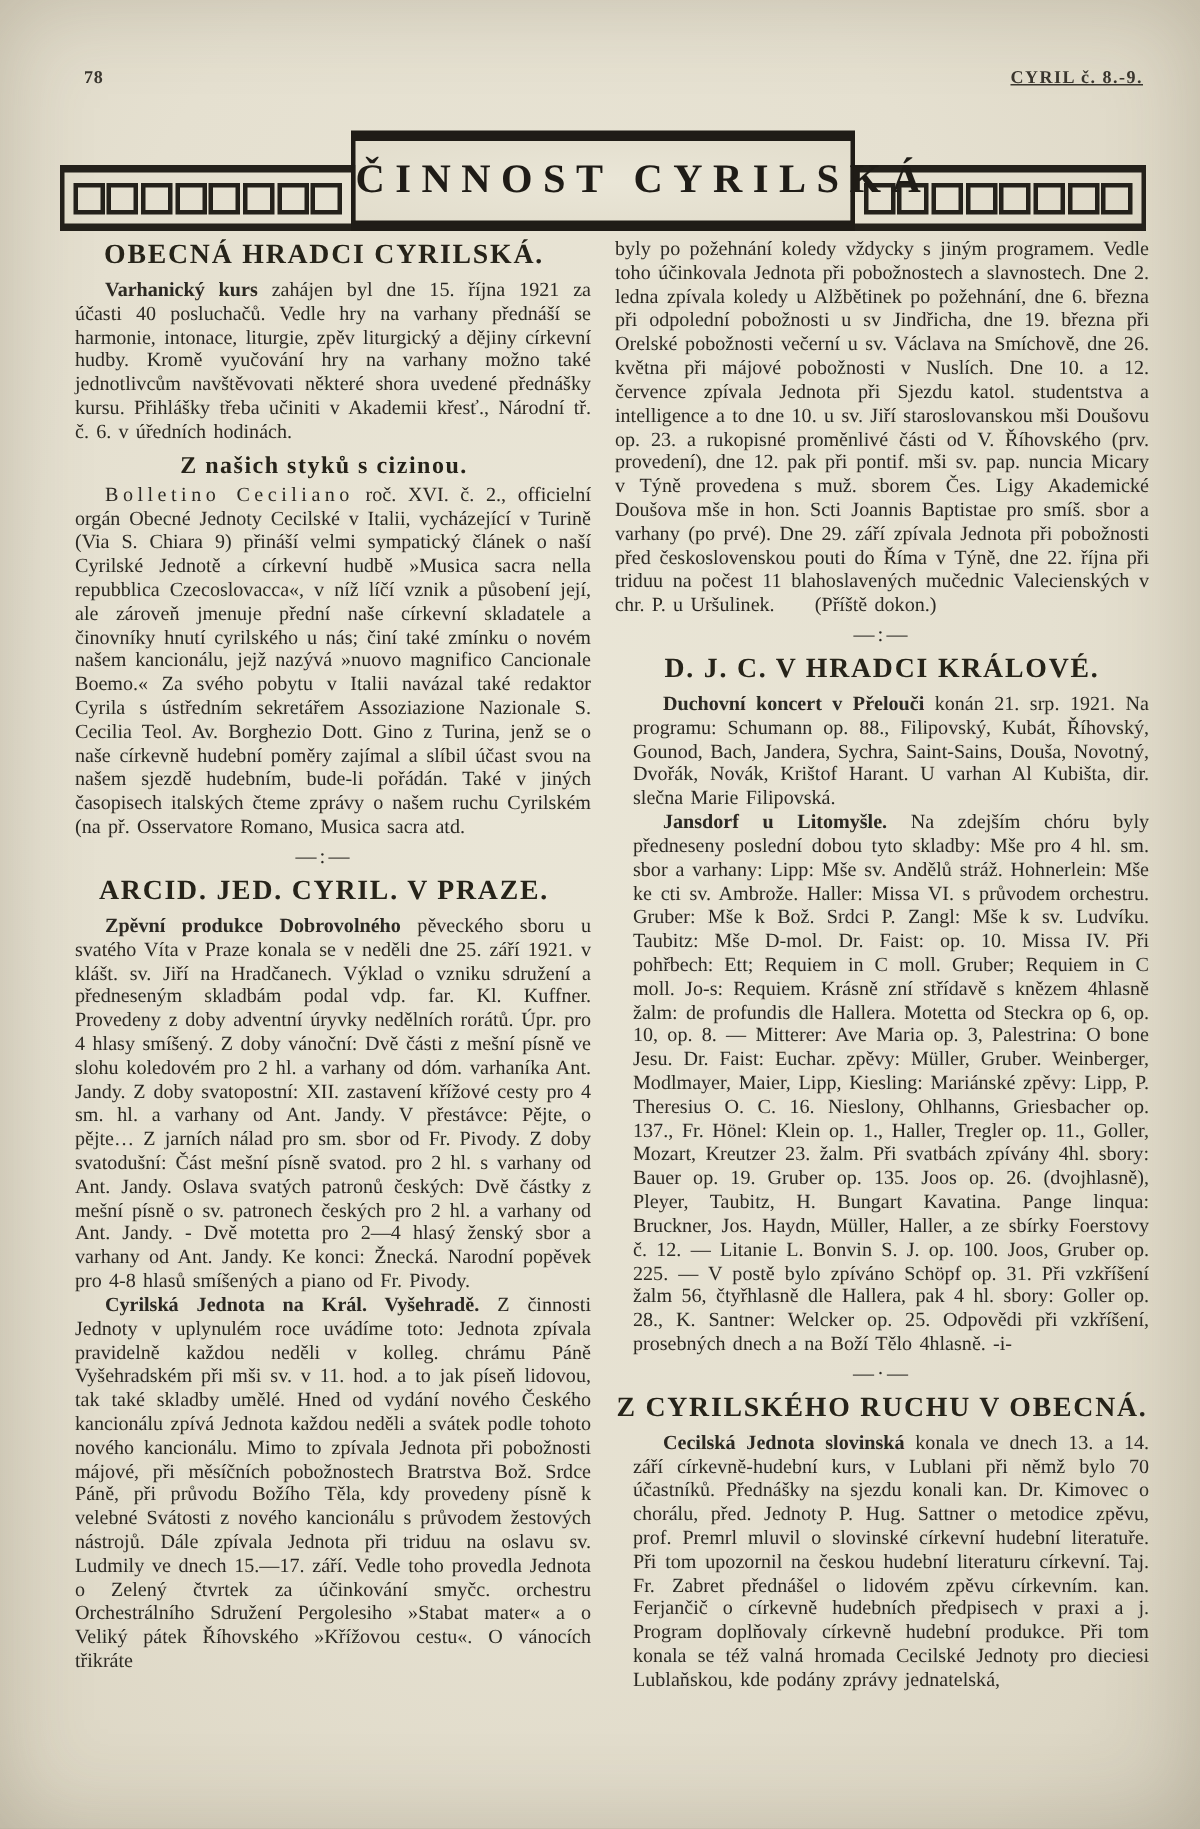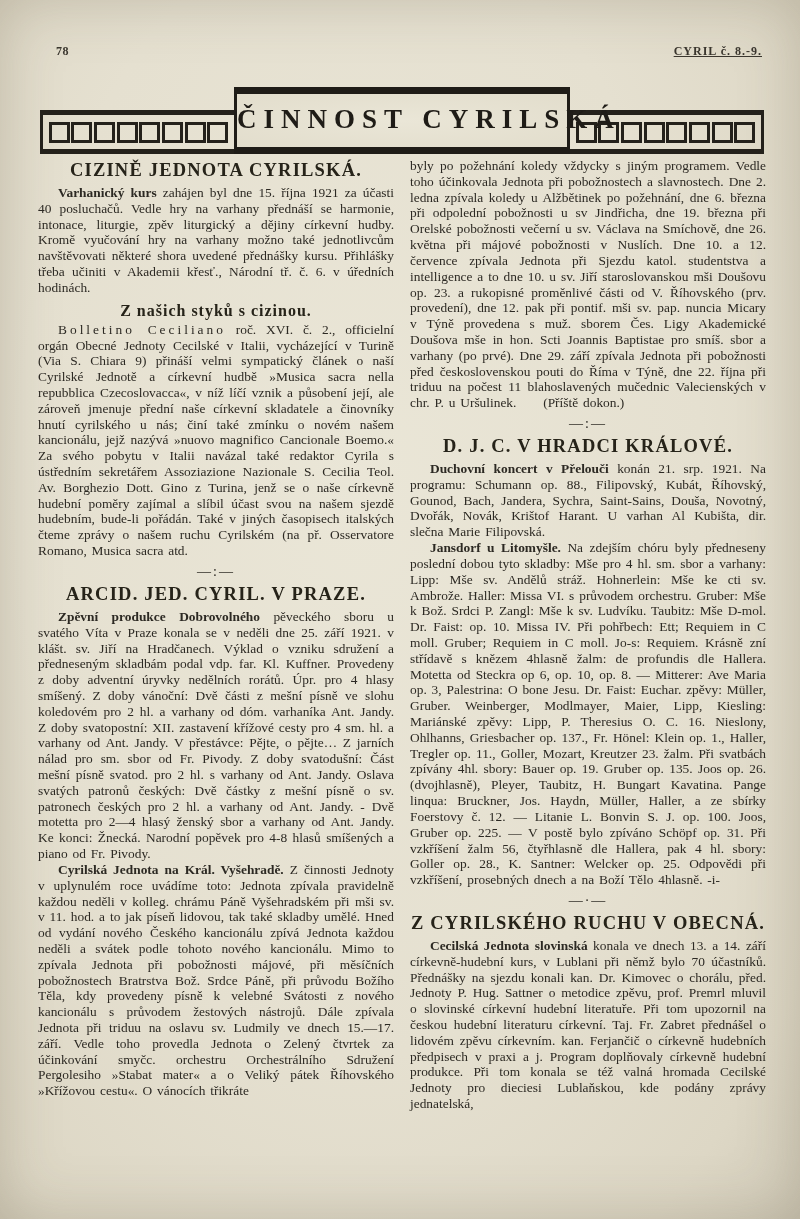--- a/index.html
+++ b/index.html
@@ -60,21 +60,21 @@
     font-size:18.5px;font-weight:bold;letter-spacing:1.2px;color:#262319;
   }
   .sec-subheading{
     margin:6px 0 2px 0;text-align:center;
     font-size:16px;font-weight:bold;letter-spacing:1px;color:#262319;
   }
   .para{
     margin:0;text-align:justify;
     font-size:13.4px;line-height:1.18;word-spacing:1.5px;color:#2c2923;
   }
-  .para.indent{text-indent:20px;}
+  .para.indent{text-indent:20px;margin-left:12px;}
   .lead{font-weight:bold;}
   .lead.spaced{font-weight:normal;letter-spacing:3px;}
   .divider{
     text-align:center;font-size:14px;letter-spacing:2px;margin:5px 0 4px 0;color:#2c2923;
   }
 </style>
 </head>
 <body>
 
 <div class="page">
@@ -105,21 +105,21 @@
         <span class="sq"></span>
         <span class="sq"></span>
         <span class="sq"></span>
         <span class="sq"></span>
         <span class="sq"></span>
       </div>
   </div>
 
   <div class="columns">
     <div class="col" id="col-left">
-        <h2 class="sec-heading">CIZINĚ JEDNOTA CYRILSKÁ.</h2>
+        <h2 class="sec-heading">OBECNÁ HRADCI CYRILSKÁ.</h2>
         <p class="para indent"><span class="lead bold">Varhanický kurs</span><span> zahájen byl dne 15. října 1921 za účasti 40 posluchačů. Vedle hry na varhany přednáší se harmonie, intonace, liturgie, zpěv liturgický a dějiny církevní hudby. Kromě vyučování hry na varhany možno také jednotlivcům navštěvovati některé shora uvedené přednášky kursu. Přihlášky třeba učiniti v Akademii křesť., Národní tř. č. 6. v úředních hodinách.</span></p>
         <h3 class="sec-subheading">Z našich styků s cizinou.</h3>
         <p class="para indent"><span class="lead spaced">Bolletino Ceciliano</span><span> roč. XVI. č. 2., officielní orgán Obecné Jednoty Cecilské v Italii, vycházející v Turině (Via S. Chiara 9) přináší velmi sympatický článek o naší Cyrilské Jednotě a církevní hudbě »Musica sacra nella repubblica Czecoslovacca«, v níž líčí vznik a působení její, ale zároveň jmenuje přední naše církevní skladatele a činovníky hnutí cyrilského u nás; činí také zmínku o novém našem kancionálu, jejž nazývá »nuovo magnifico Cancionale Boemo.« Za svého pobytu v Italii navázal také redaktor Cyrila s ústředním sekretářem Assoziazione Nazionale S. Cecilia Teol. Av. Borghezio Dott. Gino z Turina, jenž se o naše církevně hudební poměry zajímal a slíbil účast svou na našem sjezdě hudebním, bude-li pořádán. Také v jiných časopisech italských čteme zprávy o našem ruchu Cyrilském (na př. Osservatore Romano, Musica sacra atd.</span></p>
         <div class="divider">—:—</div>
         <h2 class="sec-heading">ARCID. JED. CYRIL. V PRAZE.</h2>
         <p class="para indent"><span class="lead bold">Zpěvní produkce Dobrovolného</span><span> pěveckého sboru u svatého Víta v Praze konala se v neděli dne 25. září 1921. v klášt. sv. Jiří na Hradčanech. Výklad o vzniku sdružení a předneseným skladbám podal vdp. far. Kl. Kuffner. Provedeny z doby adventní úryvky nedělních rorátů. Úpr. pro 4 hlasy smíšený. Z doby vánoční: Dvě části z mešní písně ve slohu koledovém pro 2 hl. a varhany od dóm. varhaníka Ant. Jandy. Z doby svatopostní: XII. zastavení křížové cesty pro 4 sm. hl. a varhany od Ant. Jandy. V přestávce: Pějte, o pějte… Z jarních nálad pro sm. sbor od Fr. Pivody. Z doby svatodušní: Část mešní písně svatod. pro 2 hl. s varhany od Ant. Jandy. Oslava svatých patronů českých: Dvě částky z mešní písně o sv. patronech českých pro 2 hl. a varhany od Ant. Jandy. - Dvě motetta pro 2—4 hlasý ženský sbor a varhany od Ant. Jandy. Ke konci: Žnecká. Narodní popěvek pro 4-8 hlasů smíšených a piano od Fr. Pivody.</span></p>
         <p class="para indent"><span class="lead bold">Cyrilská Jednota na Král. Vyšehradě.</span><span> Z činnosti Jednoty v uplynulém roce uvádíme toto: Jednota zpívala pravidelně každou neděli v kolleg. chrámu Páně Vyšehradském při mši sv. v 11. hod. a to jak píseň lidovou, tak také skladby umělé. Hned od vydání nového Českého kancionálu zpívá Jednota každou neděli a svátek podle tohoto nového kancionálu. Mimo to zpívala Jednota při pobožnosti májové, při měsíčních pobožnostech Bratrstva Bož. Srdce Páně, při průvodu Božího Těla, kdy provedeny písně k velebné Svátosti z nového kancionálu s průvodem žestových nástrojů. Dále zpívala Jednota při triduu na oslavu sv. Ludmily ve dnech 15.—17. září. Vedle toho provedla Jednota o Zelený čtvrtek za účinkování smyčc. orchestru Orchestrálního Sdružení Pergolesiho »Stabat mater« a o Veliký pátek Říhovského »Křížovou cestu«. O vánocích třikráte</span></p>
       </div>
     <div class="col" id="col-right">
         <p class="para"><span>byly po požehnání koledy vždycky s jiným programem. Vedle toho účinkovala Jednota při pobožnostech a slavnostech. Dne 2. ledna zpívala koledy u Alžbětinek po požehnání, dne 6. března při odpolední pobožnosti u sv Jindřicha, dne 19. března při Orelské pobožnosti večerní u sv. Václava na Smíchově, dne 26. května při májové pobožnosti v Nuslích. Dne 10. a 12. července zpívala Jednota při Sjezdu katol. studentstva a intelligence a to dne 10. u sv. Jiří staroslovanskou mši Doušovu op. 23. a rukopisné proměnlivé části od V. Říhovského (prv. provedení), dne 12. pak při pontif. mši sv. pap. nuncia Micary v Týně provedena s muž. sborem Čes. Ligy Akademické Doušova mše in hon. Scti Joannis Baptistae pro smíš. sbor a varhany (po prvé). Dne 29. září zpívala Jednota při pobožnosti před československou pouti do Říma v Týně, dne 22. října při triduu na počest 11 blahoslavených mučednic Valecienských v chr. P. u Uršulinek.  (Příště dokon.)</span></p>

